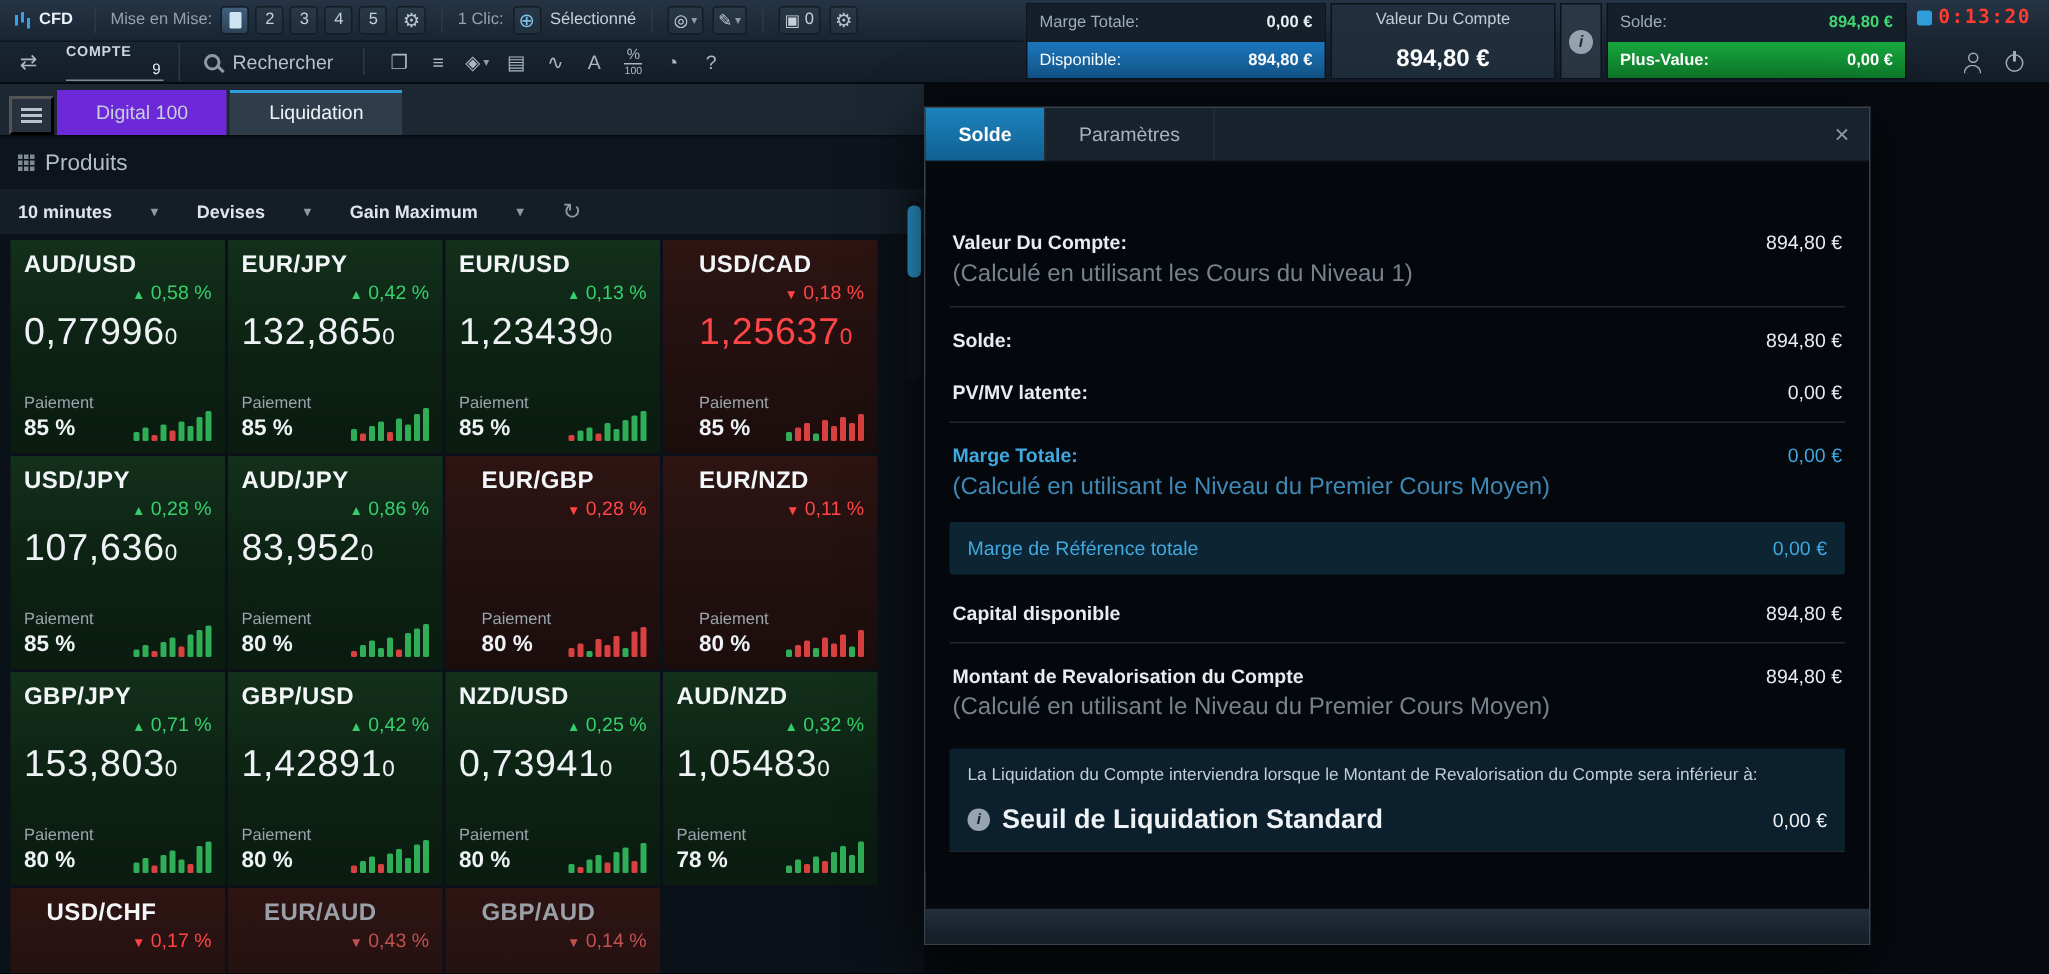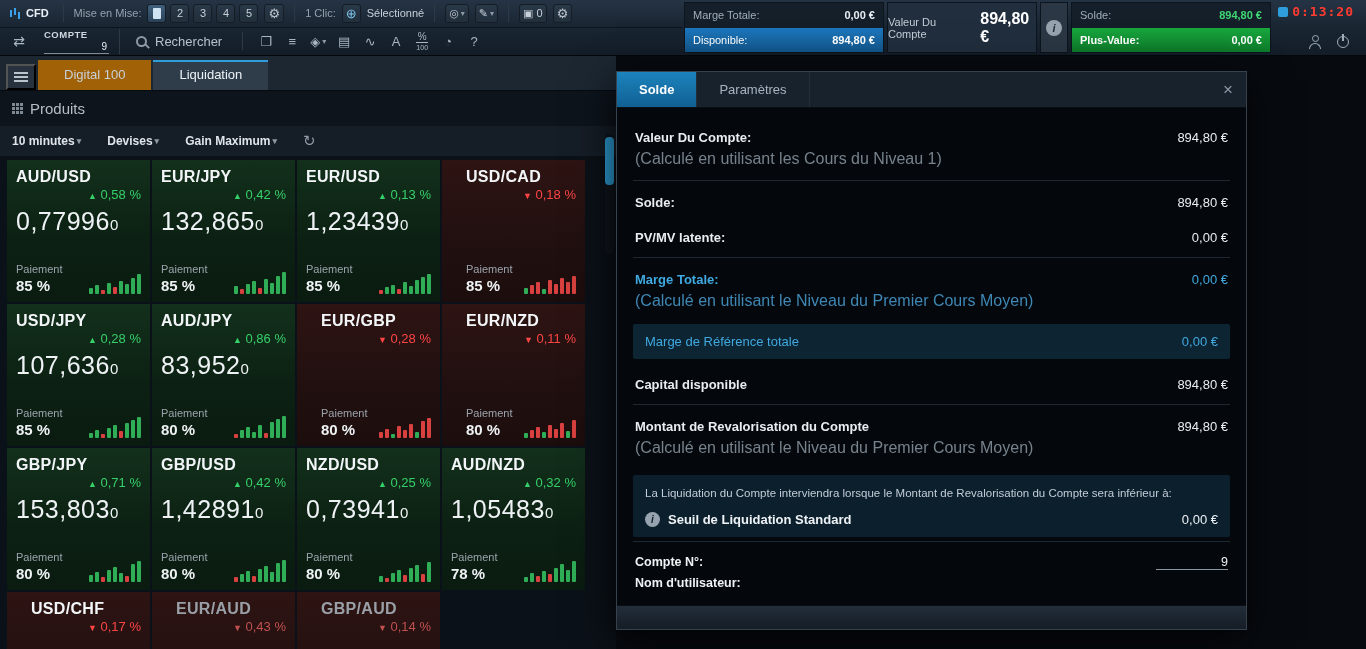--- a/index.html
+++ b/index.html
@@ -50,21 +50,21 @@
   .acct-box { display:flex; flex-direction:column; width:200px; border:1px solid #0c141d; }
   .acct-line { flex:1; display:flex; justify-content:space-between; align-items:center;
     padding:0 8px; font-size:11px; white-space:nowrap; }
   .acct-line.dark { background:#141f2a; color:#9fadb9; }
   .acct-line.dark .av { color:#e8eef3; font-weight:bold; }
   .acct-line.dark .av.greentxt { color:#3fd673; }
   .acct-line.bluebg { background:linear-gradient(180deg,#1d77bd,#12568c); color:#fff; }
   .acct-line.bluebg .av { font-weight:bold; }
   .acct-line.greenbg { background:linear-gradient(180deg,#18a73e,#0d7a29); color:#fff; font-weight:bold; }
   .value-box { width:150px; background:#202e3d; border:1px solid #0c141d; display:flex;
-    flex-direction:row; align-items:center; justify-content:center; gap:12px; }
+    flex-direction:column; align-items:center; justify-content:center; gap:12px; }
   .vb-label { font-size:11px; color:#c3cdd6; }
   .vb-value { font-size:16px; color:#fff; font-weight:bold; }
   .info-btn { width:28px; background:#2b3744; border:1px solid #0c141d; display:flex;
     align-items:center; justify-content:center; cursor:pointer; }
   .i-circle { width:16px; height:16px; border-radius:50%; background:#97a4b0; color:#222e3a;
     font-weight:bold; font-size:11px; font-style:italic; display:flex; align-items:center; justify-content:center; }
   .clock-col { width:88px; display:flex; flex-direction:column; align-items:flex-end;
     justify-content:space-between; padding:2px 8px 4px; }
   .clock { display:flex; align-items:center; gap:4px; }
   .clock-icon { width:10px; height:10px; background:#2f9ddc; border-radius:2px; }
@@ -83,31 +83,31 @@
   
   .workspace { position:absolute; top:56px; left:0; width:1366px; height:593px; background:#070b10; }
   .products-win { position:absolute; top:0; left:0; width:616px; height:593px; background:#0b1118; }
 
   .tabstrip { height:34px; background:#1c2732; display:flex; align-items:flex-end; gap:2px; padding:0 0 0 6px; }
   .menu-btn { width:30px; height:26px; margin-bottom:0; background:#27323e; display:flex;
     align-items:center; justify-content:center; cursor:pointer; }
   .menu-glyph { width:14px; height:10px; border-top:2px solid #b8c3cc; border-bottom:2px solid #b8c3cc;
     position:relative; }
   .menu-glyph::after { content:""; position:absolute; top:2px; left:0; right:0; height:2px; background:#b8c3cc; }
-  .tab { background:#a16207; color:#c7d0d9; font-size:13px; padding:7px 26px 8px; cursor:pointer; white-space:nowrap; }
+  .tab { background:#6d28d9; color:#c7d0d9; font-size:13px; padding:7px 26px 8px; cursor:pointer; white-space:nowrap; }
   .tab.active { background:#2f3d4b; color:#eef3f7; box-shadow:inset 0 2px 0 #2f9ddc; }
 
   .produits-row { height:36px; background:#0d141c; border-top:1px solid #060a0f;
     display:flex; align-items:center; gap:9px; padding:0 12px; color:#b4bec7; font-size:15px; }
   .dots { width:3px; height:3px; background:#7e8994; flex:none; margin-right:6px;
     box-shadow:4px 0 #7e8994,8px 0 #7e8994,0 4px #7e8994,4px 4px #7e8994,8px 4px #7e8994,
                0 8px #7e8994,4px 8px #7e8994,8px 8px #7e8994; transform:translateY(-4px); }
 
   .filters-row { height:30px; background:#151d26; display:flex; align-items:center; gap:22px; padding:0 12px; }
-  .filter { display:flex; align-items:center; gap:0; color:#dfe5ea; font-size:12px; font-weight:bold;
+  .filter { display:flex; align-items:center; gap:24px; color:#dfe5ea; font-size:12px; font-weight:bold;
     background:transparent; border:none; cursor:pointer; }
   .filter .caret { font-size:9px; }
   .refresh-btn { color:#8d99a4; font-size:15px; background:none; border:none; cursor:pointer; margin-left:4px; }
 
   .grid { display:grid; grid-template-columns:repeat(4,143px); gap:2px; padding:4px 0 0 7px; }
   .tile { height:142px; display:flex; flex-direction:column; padding:8px 9px; cursor:pointer; }
   .tile.up { background:linear-gradient(180deg,#13301c 0%,#0c2113 55%,#0a1b10 100%); }
   .tile.down { background:linear-gradient(180deg,#2e1413 0%,#221010 55%,#1c0d0d 100%);padding-left:24px; }
   .sym { font-size:16px; font-weight:bold; color:#f3f6f8; letter-spacing:.3px; }
   .tile.muted .sym { color:#99a0a7; }
@@ -123,21 +123,21 @@
   .pay-val { font-size:15px; font-weight:bold; color:#eef2f5; margin-top:2px; }
   .spark { display:flex; align-items:flex-end; gap:2px; height:26px; }
   .bar { width:4px; border-radius:1px; display:inline-block; }
   .bar.g { background:#2fae57; } .bar.r { background:#d8413f; }
 
   .vtrack { position:absolute; left:605px; top:78px; width:9px; height:120px; background:#10161d; border-radius:4px; }
   .vthumb { position:absolute; left:605px; top:81px; width:9px; height:48px; background:#2d9fd8; border-radius:4px; cursor:pointer; }
 
   
   .panel { position:absolute; left:616px; top:71px; width:631px; height:559px; background:#05090e;
-    border:1px solid #38424d; box-shadow:0 10px 40px rgba(0,0,0,.85); display:flex; flex-direction:column; }
+    border:1px solid #38424d; box-shadow:0 10px 40px rgba(0,0,0,.85); display:flex; flex-direction:column;gap:24px; }
   .panel-tabs { height:36px; background:#18222c; display:flex; align-items:stretch; border-bottom:1px solid #0a0f14; }
   .ptab { padding:0 22px; font-size:13px; color:#a7b4bf; display:flex; align-items:center;
     border-right:1px solid #232e39; cursor:pointer; }
   .ptab.active { background:linear-gradient(180deg,#1c83bd,#116093); color:#fff; font-weight:bold; }
   .panel-close { margin-left:auto; width:36px; display:flex; align-items:center; justify-content:center;
     color:#8d99a4; font-size:17px; cursor:pointer; background:none; border:none; }
   .panel-body { flex:1; padding:12px 16px 6px; display:flex; flex-direction:column; overflow:hidden; background:#04080c; }
   .prow { display:flex; justify-content:space-between; align-items:center; padding:10px 2px;
     font-size:13px; color:#e8edf1; }
   .plabel { font-weight:bold; }
@@ -146,21 +146,21 @@
   .prow.highlight .plabel, .prow.highlight .pvalue { color:#3fa9e0; font-weight:normal; }
   .psub { font-size:16px; color:#77828c; padding:0 2px 10px; margin-top:-5px; }
   .psub.blue { color:#3f88b5; }
   .pdivider { border-bottom:1px solid #1f2831; margin:2px 0 4px; }
   .infobox { background:#0b1f2d; padding:10px 12px; margin:8px 0 0; border-radius:2px; }
   .info-text { font-size:11.5px; color:#c2cdd6; line-height:1.5; }
   .info-row { display:flex; justify-content:space-between; align-items:center; margin-top:10px; }
   .info-left { display:flex; gap:8px; align-items:center; }
   .info-icon { width:15px; height:15px; border-radius:50%; background:#97a4b0; color:#0b1f2d;
     font-size:10px; font-weight:bold; font-style:italic; display:flex; align-items:center; justify-content:center; }
-  .info-label { font-size:13px; font-weight:bold; color:#eef2f5; }
+  .info-label { font-size:18px; font-weight:bold; color:#eef2f5; }
   .info-value { font-size:13px; color:#eef2f5; }
   .panel-footer { margin-top:auto; border-top:1px solid #1f2831; padding:10px 2px 6px; }
   .frow { display:flex; justify-content:space-between; font-size:12.5px; color:#eef2f5;
     padding:3px 0; font-weight:bold; }
   .fvalue { font-weight:normal; min-width:72px; text-align:right; }
   .fvalue.underlined { border-bottom:1px solid #8a97a3; }
   .panel-foot { height:24px; background:linear-gradient(180deg,#232e3a,#151d26); border-top:1px solid #0a0f14; }
 </style>
 </head>
 <body>
@@ -394,20 +394,21 @@
                 <span class="bar g" style="height: 8px;"></span>
                 <span class="bar g" style="height: 14px;"></span>
                 <span class="bar g" style="height: 17px;"></span>
                 <span class="bar g" style="height: 20px;"></span>
               </div>
             </div>
           </div>
           <div class="tile down">
             <div class="sym">USD/CAD</div>
             <div class="chg down"><span class="tri">▼</span> 0,18 %</div>
+            <div class="price neg">1,25637<span class="pdec">0</span></div>
             <div class="tile-bottom">
               <div class="pay">
                 <div class="pay-label">Paiement</div>
                 <div class="pay-val">85 %</div>
               </div>
               <div class="spark">
                 <span class="bar g" style="height: 6px;"></span>
                 <span class="bar r" style="height: 9px;"></span>
                 <span class="bar r" style="height: 12px;"></span>
                 <span class="bar g" style="height: 5px;"></span>

